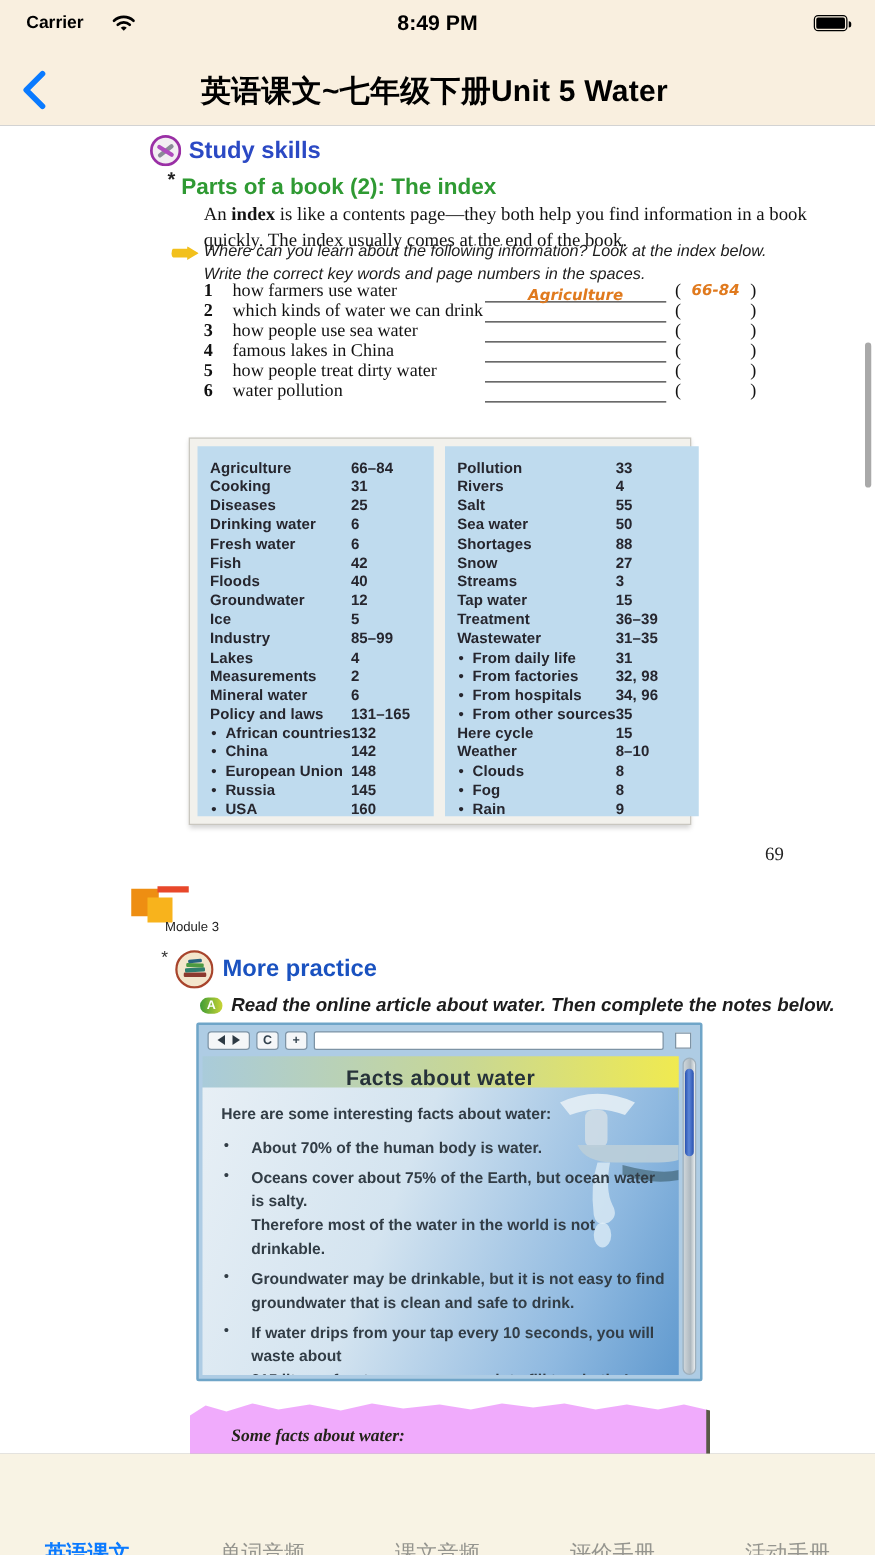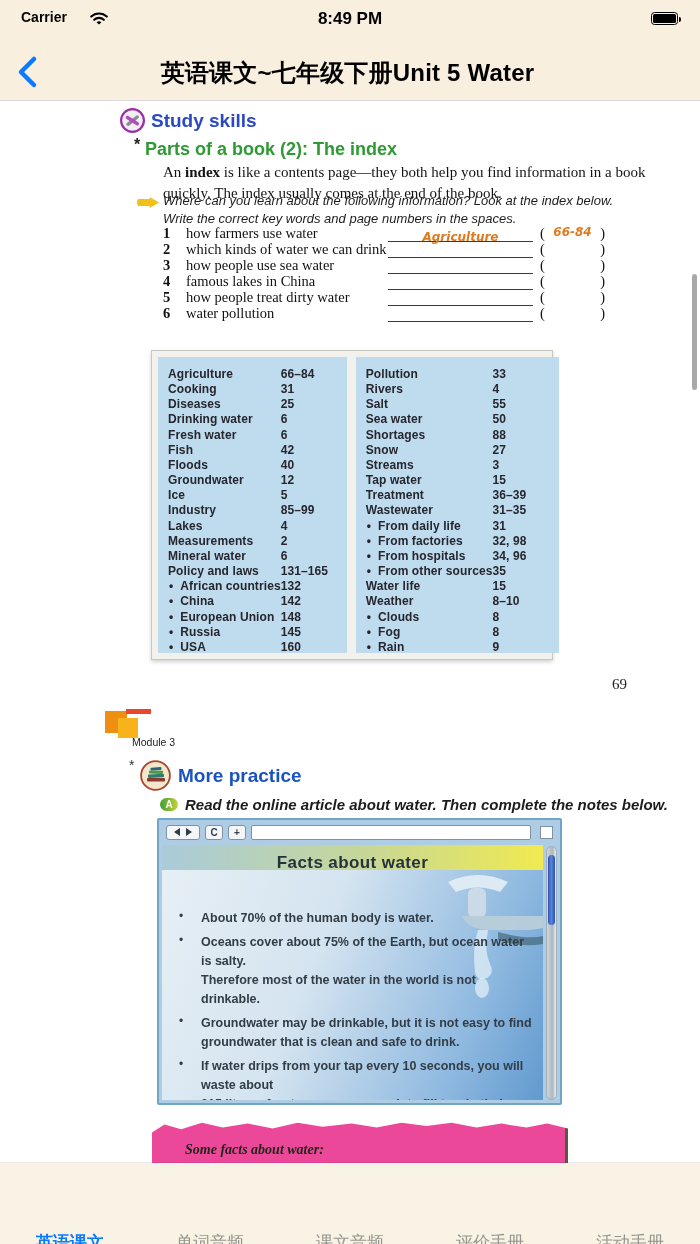--- a/index.html
+++ b/index.html
@@ -87,21 +87,21 @@
   .faucet { position:absolute; right:0; top:0; }
   .b-intro { position:absolute; left:15px; top:14px; font-size:12.5px; font-weight:600; color:#323d46; }
   .facts { position:absolute; left:15px; top:39px; width:360px; }
   .fact { display:flex; margin-bottom:5px; }
   .fact-dot { width:24px; font-size:12px; color:#323d46; padding-left:2px; }
   .fact-text { flex:1; font-size:12.5px; font-weight:600; color:#323d46; line-height:19px; white-space:pre-line; }
   .b-track { position:absolute; right:3px; top:26px; bottom:3px; width:11px; background:linear-gradient(90deg,#cfd6da,#aeb8bf 60%,#e8ecee); border:1px solid #9fb0bc; border-radius:6px; }
   .b-thumb { position:absolute; left:1px; top:8px; width:7px; height:70px; background:linear-gradient(90deg,#2a52b0,#5b86d8 45%,#2a52b0); border-radius:4px; }
 
   
-  .note { position:absolute; left:152px; top:1018px; width:416px; height:80px; background:#ec4899; filter:drop-shadow(0 -1px 0 #6a6a55); clip-path:polygon(0 18%,3% 8%,7% 14%,12% 6%,17% 12%,23% 7%,29% 13%,35% 6%,41% 11%,48% 7%,54% 12%,60% 6%,66% 10%,72% 6%,78% 12%,84% 7%,90% 12%,95% 7%,100% 13%,100% 100%,0 100%); border-right:3px solid #585846; }
+  .note { position:absolute; left:152px; top:1018px; width:416px; height:80px; background:#f0abfc; filter:drop-shadow(0 -1px 0 #6a6a55); clip-path:polygon(0 18%,3% 8%,7% 14%,12% 6%,17% 12%,23% 7%,29% 13%,35% 6%,41% 11%,48% 7%,54% 12%,60% 6%,66% 10%,72% 6%,78% 12%,84% 7%,90% 12%,95% 7%,100% 13%,100% 100%,0 100%); border-right:3px solid #585846; }
   .note-title { position:absolute; left:33px; top:24px; font-family:"Liberation Serif", serif; font-size:14px; font-weight:700; font-style:italic; color:#24241a; }
   .note-clip { position:absolute; left:33px; top:42px; width:330px; height:4px; overflow:hidden; opacity:0.75; }
   .note-clip-inner { font-family:"Liberation Serif", serif; font-size:13px; color:#2a2a20; letter-spacing:2px; }
 
   
   .tab-bar { position:absolute; left:0; top:1163px; width:700px; height:104px; background:#F8F3E4; box-shadow:0 -0.5px 0 rgba(0,0,0,0.15); display:flex; z-index:30; }
   .tab { flex:1; display:flex; align-items:flex-end; justify-content:center; padding-bottom:13px; font-size:17px; color:#95958F; cursor:pointer; }
   .tab.active { color:#0A7AFF; font-weight:600; }
 </style>
 </head>
@@ -384,21 +384,21 @@
           <span class="idx-term sub">From hospitals</span>
           <span class="idx-page">34, 96</span>
         </div>
 
         <div class="idx-row">
           <span class="idx-term sub">From other sources</span>
           <span class="idx-page">35</span>
         </div>
 
         <div class="idx-row">
-          <span class="idx-term">Water life</span>
+          <span class="idx-term">Here cycle</span>
           <span class="idx-page">15</span>
         </div>
 
         <div class="idx-row">
           <span class="idx-term">Weather</span>
           <span class="idx-page">8–10</span>
         </div>
 
         <div class="idx-row">
           <span class="idx-term sub">Clouds</span>
@@ -460,20 +460,21 @@
     <div class="b-content">
       <svg class="faucet" width="165" height="150" viewBox="0 0 165 150">
         <rect x="0" y="0" width="165" height="150" fill="none"></rect>
         <path d="M70 12 q30 -14 60 0 l-8 10 q-22 -9 -44 0 Z" fill="#e9f1f6" opacity="0.85"></path>
         <rect x="90" y="18" width="18" height="30" rx="6" fill="#cfdde6" opacity="0.9"></rect>
         <path d="M84 46 h95 q-6 14 -30 14 h-35 q-24 0 -30 -14 Z" fill="#b9cdd9" opacity="0.95"></path>
         <path d="M110 60 q-4 22 2 34 q5 9 -3 14 q-10 4 -12 -6 q-3 -24 3 -42 Z" fill="#dcebf5" opacity="0.8"></path>
         <ellipse cx="104" cy="118" rx="7" ry="10" fill="#e6f2fa" opacity="0.7"></ellipse>
         <path d="M120 62 q30 8 45 4 l0 8 q-22 4 -45 -4 Z" fill="#33535e" opacity="0.55"></path>
       </svg>
+      <div class="b-intro">Here are some interesting facts about water:</div>
       <div class="facts">
 
           <div class="fact">
             <span class="fact-dot">•</span>
             <span class="fact-text">About 70% of the human body is water.</span>
           </div>
 
           <div class="fact">
             <span class="fact-dot">•</span>
             <span class="fact-text">Oceans cover about 75% of the Earth, but ocean water is salty.

